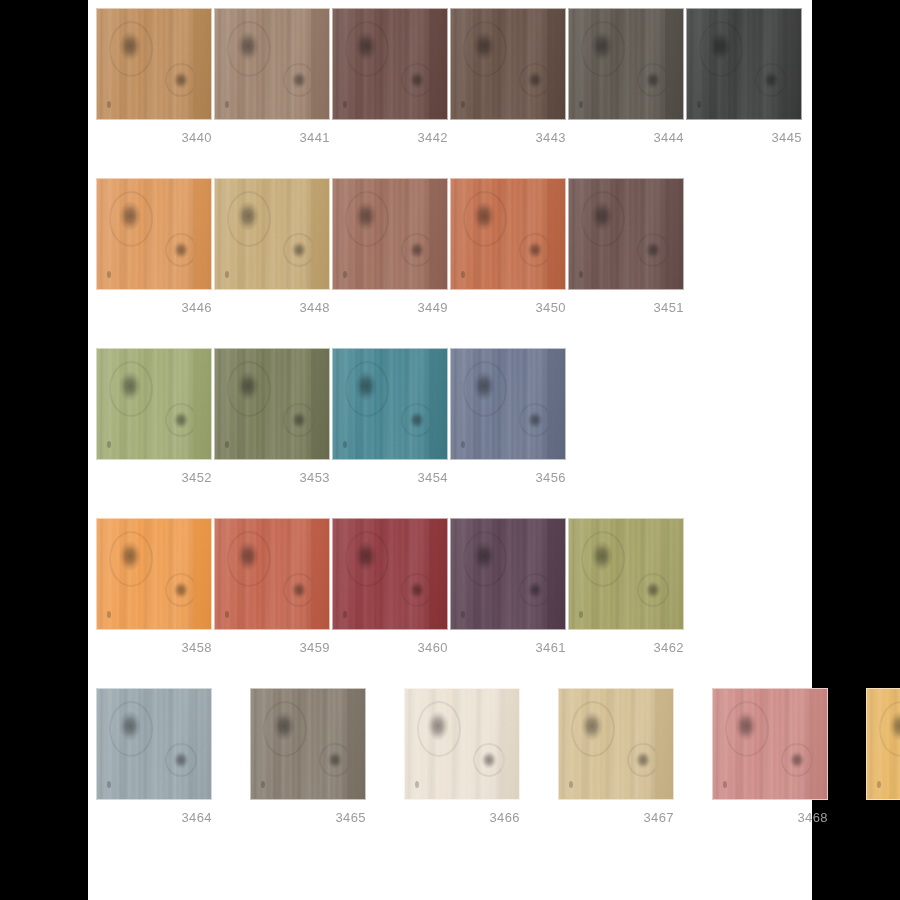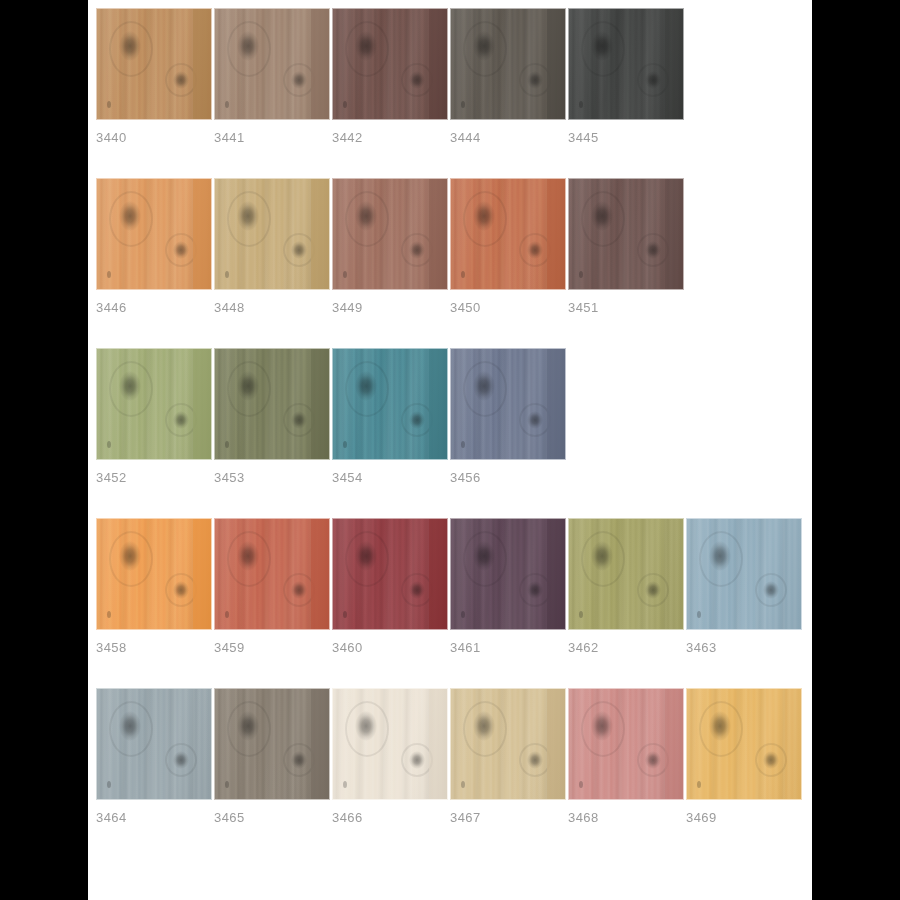--- a/index.html
+++ b/index.html
@@ -19,22 +19,23 @@
   }
 
   .grid { padding-top: 8px; }
 
   .swatch-row {
     display: flex;
     width: 716px;
     margin-left: 8px;
     margin-bottom: 32px;
     gap: 0px;
-  }
-  .swatch-row:last-child { margin-bottom: 0; }
+    text-align: right;
+  }
+  .swatch-row:last-child { margin-bottom: 0; gap: 36px; }
 
   .swatch-cell {
     width: 116px;
     margin-right: 2px;
     flex: 0 0 116px;
   }
   .swatch-cell:last-child { margin-right: 8px; }
 
   .swatch {
     position: relative;
@@ -165,20 +166,34 @@
               <div class="knot knot-a"></div>
               <div class="knot-halo halo-b"></div>
               <div class="knot knot-b"></div>
               <div class="speck"></div>
               <div class="edge-strip" style="background: rgb(97, 66, 61); opacity: 0.85;"></div>
               <div class="sheen"></div>
             </div>
             <div class="swatch-label">3442</div>
           </div>
           <div class="swatch-cell">
+            <div class="swatch" style="background-color: rgb(106, 84, 73);">
+              <div class="grain-vert"></div>
+              <div class="grain-vert2"></div>
+              <div class="knot-halo halo-a"></div>
+              <div class="knot knot-a"></div>
+              <div class="knot-halo halo-b"></div>
+              <div class="knot knot-b"></div>
+              <div class="speck"></div>
+              <div class="edge-strip" style="background: rgb(90, 70, 61); opacity: 0.85;"></div>
+              <div class="sheen"></div>
+            </div>
+            <div class="swatch-label">3443</div>
+          </div>
+          <div class="swatch-cell">
             <div class="swatch" style="background-color: rgb(94, 88, 80);">
               <div class="grain-vert"></div>
               <div class="grain-vert2"></div>
               <div class="knot-halo halo-a"></div>
               <div class="knot knot-a"></div>
               <div class="knot-halo halo-b"></div>
               <div class="knot knot-b"></div>
               <div class="speck"></div>
               <div class="edge-strip" style="background: rgb(79, 74, 67); opacity: 0.85;"></div>
               <div class="sheen"></div>
@@ -392,33 +407,20 @@
               <div class="grain-vert"></div>
               <div class="grain-vert2"></div>
               <div class="knot-halo halo-a"></div>
               <div class="knot knot-a"></div>
               <div class="knot-halo halo-b"></div>
               <div class="knot knot-b"></div>
               <div class="speck"></div>
               <div class="sheen"></div>
             </div>
             <div class="swatch-label">3462</div>
-          </div>
-          <div class="swatch-cell">
-            <div class="swatch" style="background-color: rgb(146, 174, 190);">
-              <div class="grain-vert"></div>
-              <div class="grain-vert2"></div>
-              <div class="knot-halo halo-a"></div>
-              <div class="knot knot-a"></div>
-              <div class="knot-halo halo-b"></div>
-              <div class="knot knot-b"></div>
-              <div class="speck"></div>
-              <div class="sheen"></div>
-            </div>
-            <div class="swatch-label">3463</div>
           </div>
         </div>
         <div class="swatch-row">
           <div class="swatch-cell">
             <div class="swatch" style="background-color: rgb(154, 168, 174);">
               <div class="grain-vert"></div>
               <div class="grain-vert2"></div>
               <div class="knot-halo halo-a"></div>
               <div class="knot knot-a"></div>
               <div class="knot-halo halo-b"></div>

